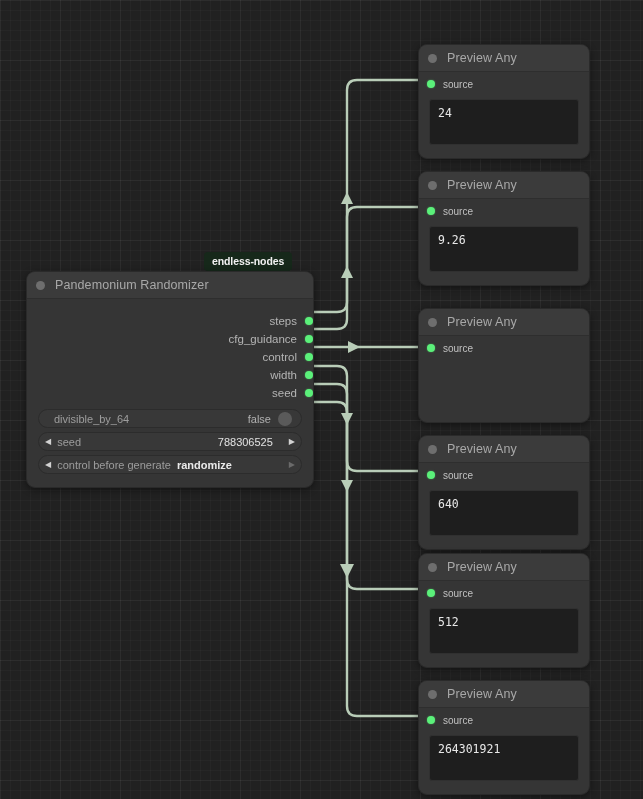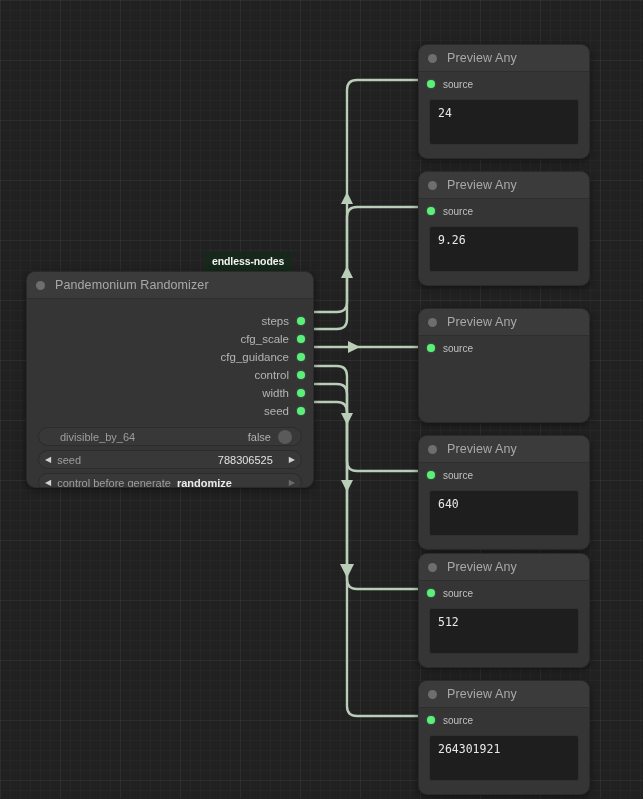--- a/index.html
+++ b/index.html
@@ -78,21 +78,20 @@
 
   .outputs {
     padding-top: 13px;
   }
 
   .out-row {
     height: 18px;
     display: flex;
     align-items: center;
     justify-content: flex-end;
-    padding-right: 8px;
     position: relative;
   }
 
   .out-label {
     font-size: 11.5px;
     color: #b4b4b4;
     white-space: nowrap;
   }
 
   .port-dot {
@@ -253,45 +252,41 @@
       <span class="title-dot"></span>
       <span class="title-text">Pandemonium Randomizer</span>
     </div>
 
     <div class="outputs">
       <div class="out-row">
         <span class="out-label">steps</span>
         <span class="port-dot"></span>
       </div>
       <div class="out-row">
-        <span class="out-label">cfg_scale</span>
-        <span class="port-dot"></span>
-      </div>
-      <div class="out-row">
         <span class="out-label">cfg_guidance</span>
         <span class="port-dot"></span>
       </div>
       <div class="out-row">
         <span class="out-label">control</span>
         <span class="port-dot"></span>
       </div>
       <div class="out-row">
         <span class="out-label">width</span>
         <span class="port-dot"></span>
       </div>
       <div class="out-row">
         <span class="out-label">seed</span>
         <span class="port-dot"></span>
       </div>
     </div>
 
     <div class="widgets">
 
       <div class="widget">
-        <span class="w-name" style="margin-left:12px">divisible_by_64</span>
+        <span class="w-name" style="margin-left:6px">divisible_by_64</span>
         <span class="w-spacer"></span>
         <span class="w-value plain">false</span>
         <span class="toggle"></span>
       </div>
 
       <div class="widget combo">
         <span class="w-arrow">◀</span>
         <span class="w-name">seed</span>
         <span class="w-spacer"></span>
         <span class="w-value">788306525</span>

